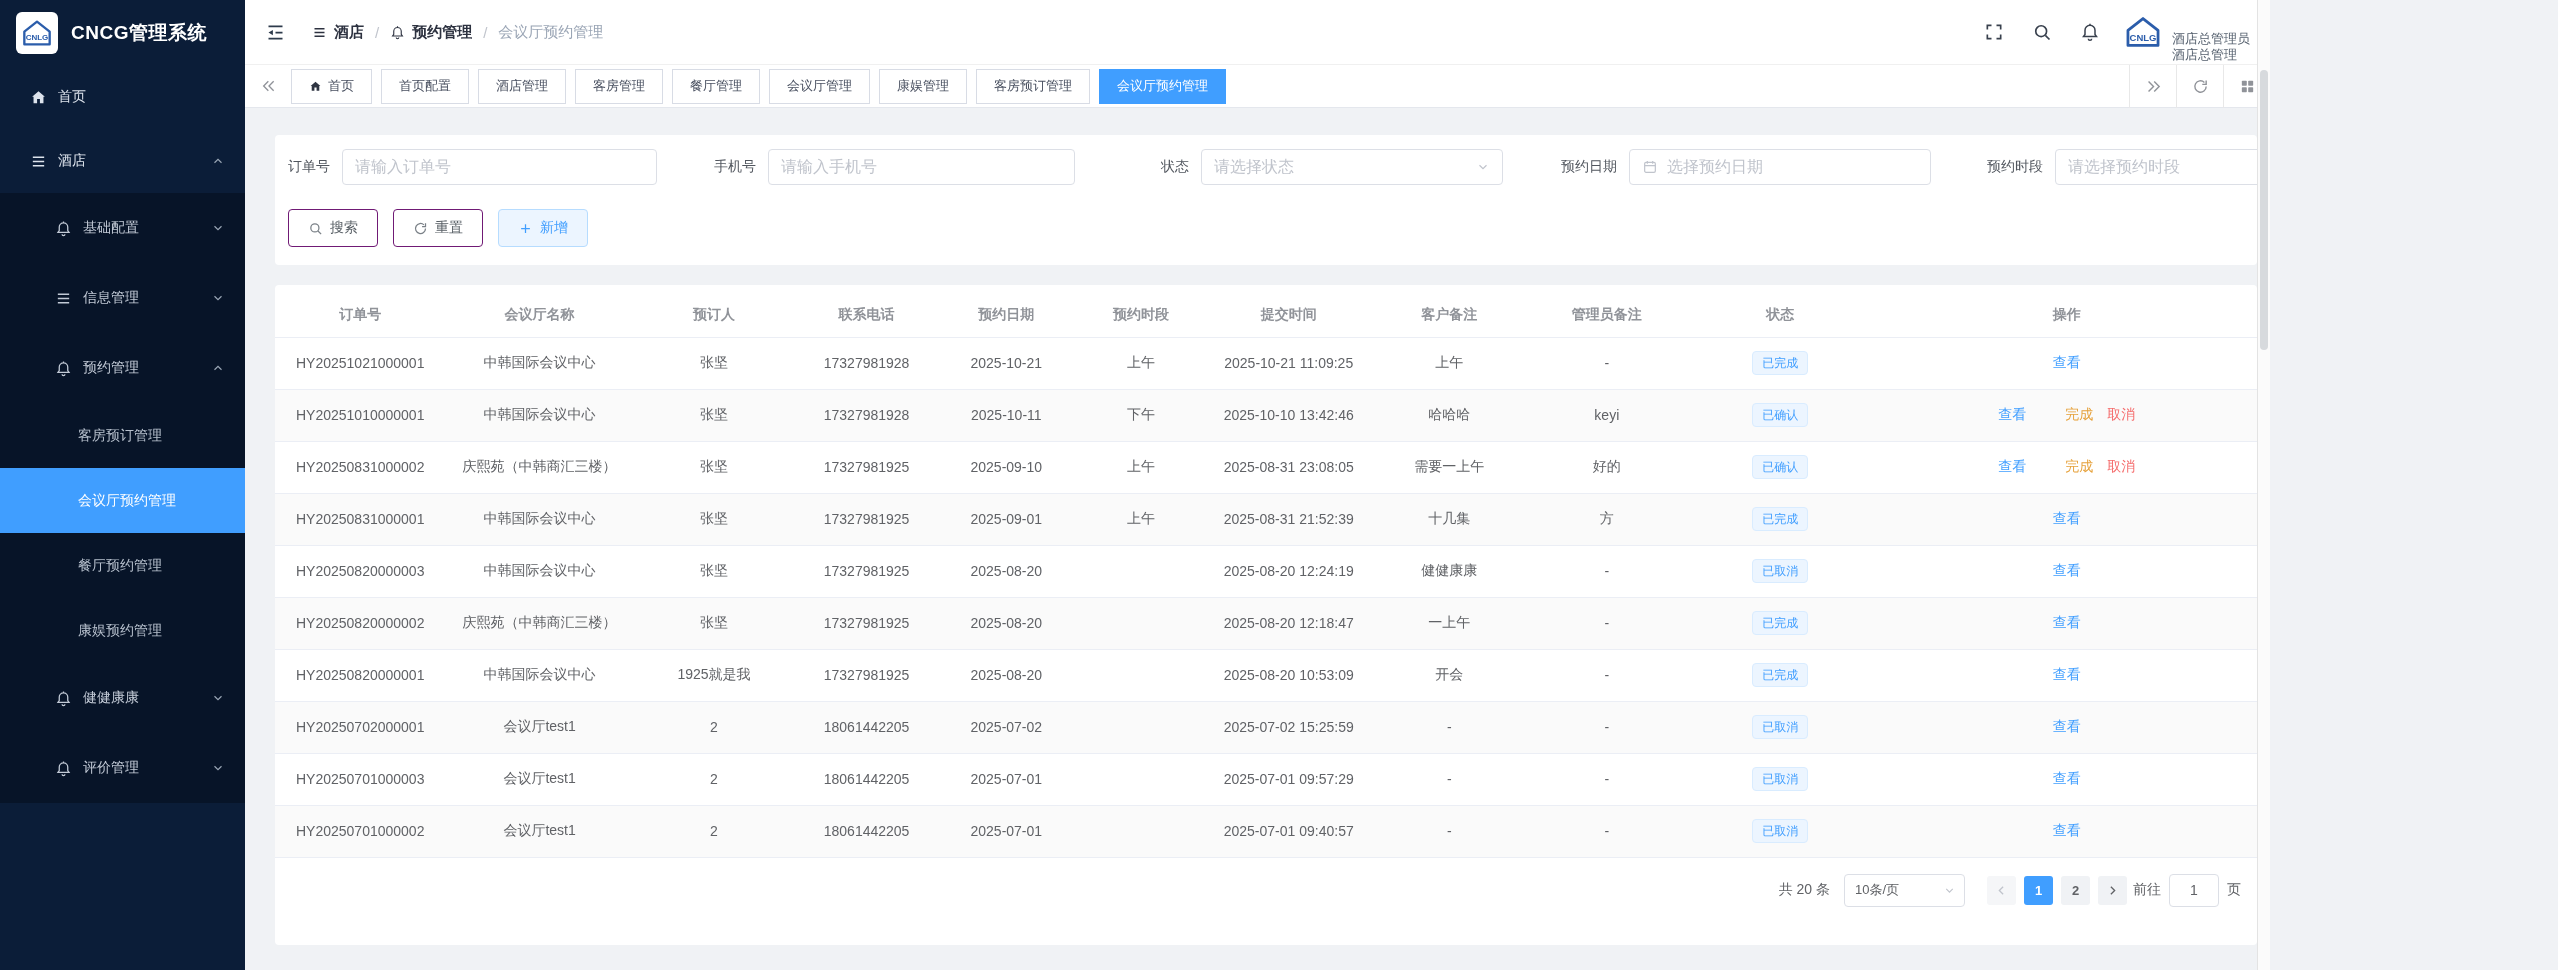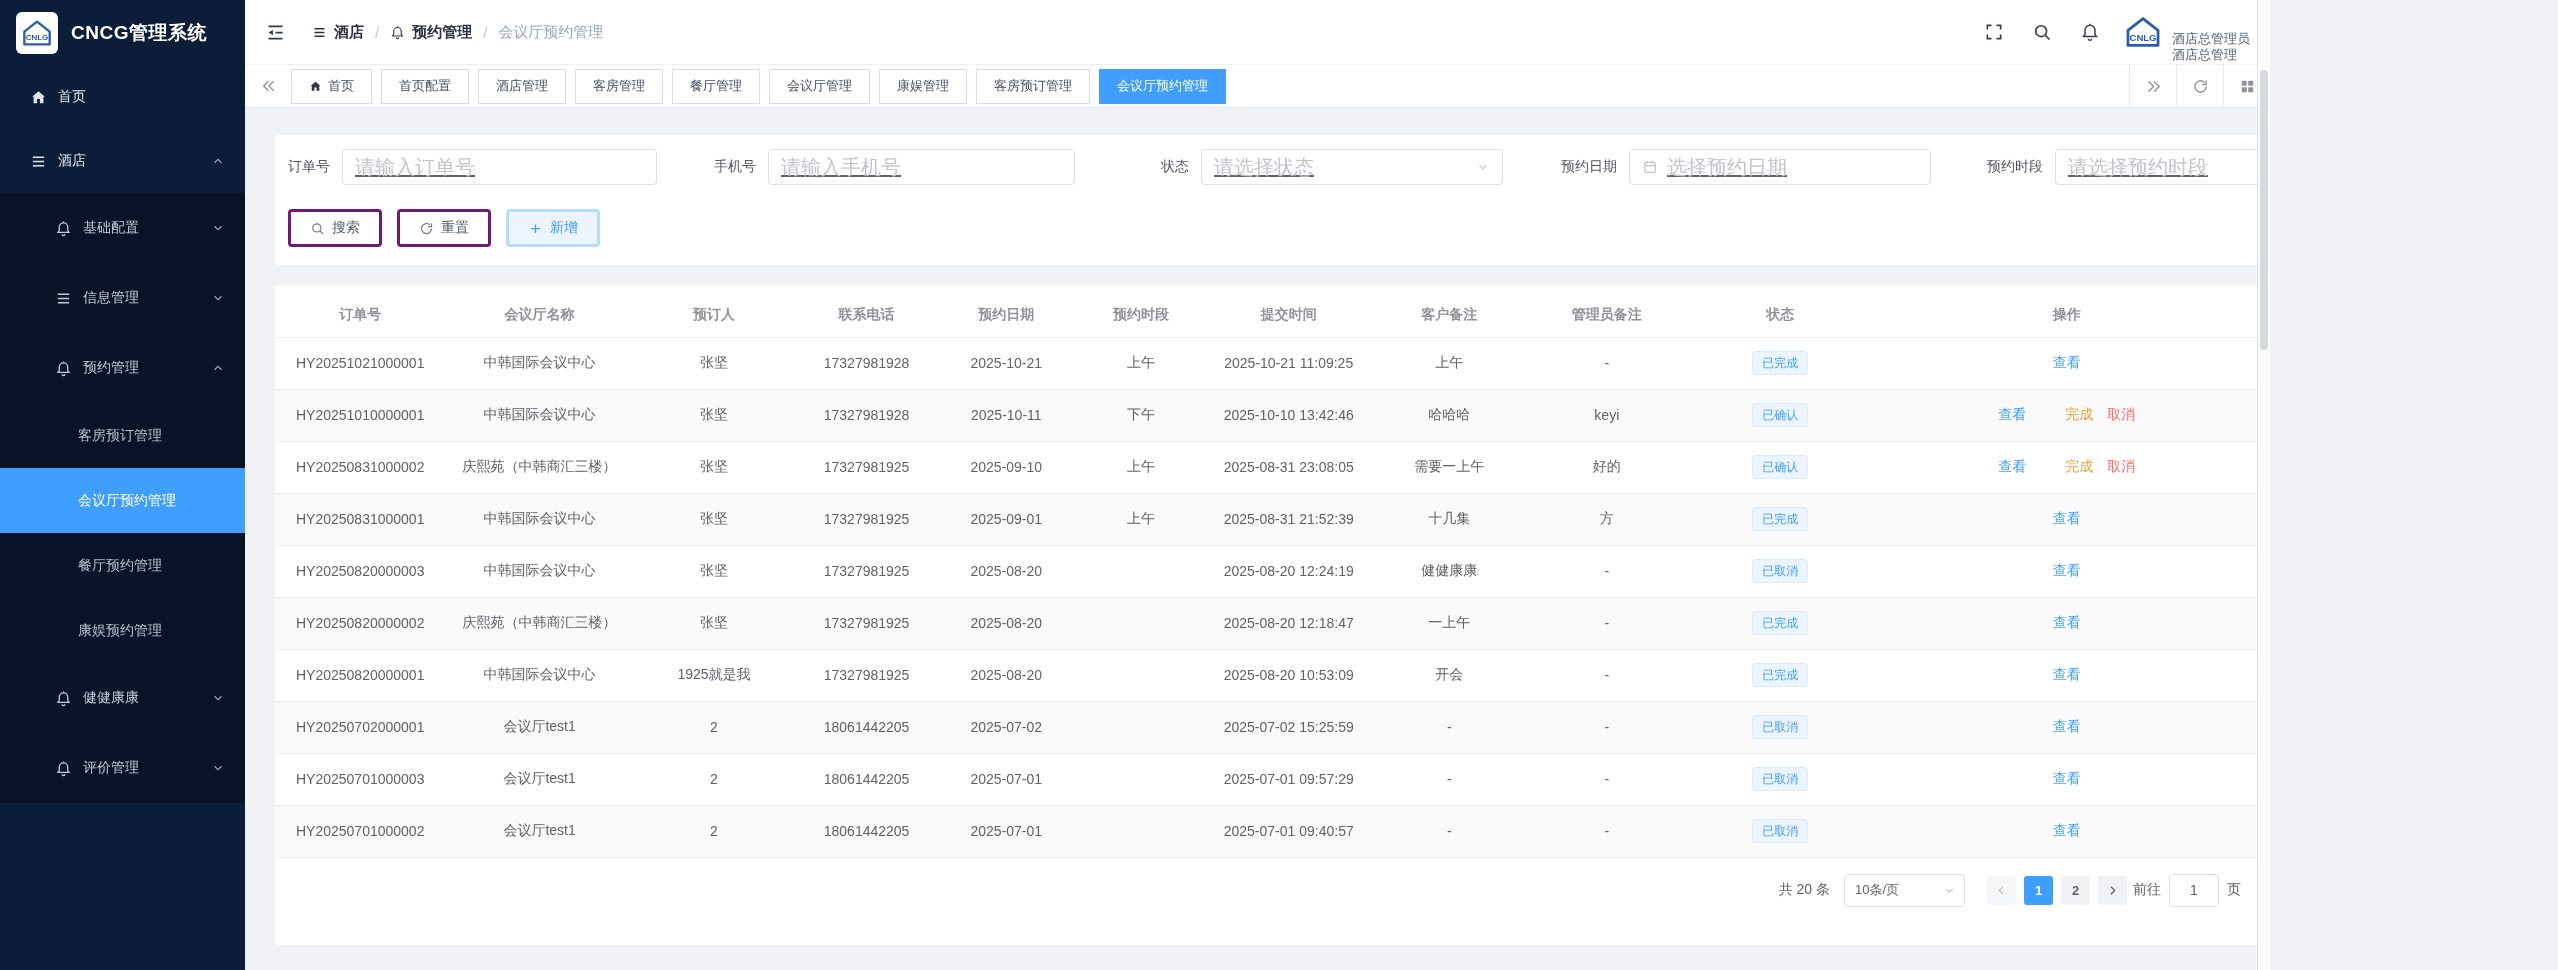--- a/index.html
+++ b/index.html
@@ -53,26 +53,26 @@
   
   .content { flex:1; background:#f0f2f5; padding:27px 13px 0 30px; overflow:hidden; }
   .card { background:#ffffff; border-radius:4px; }
 
   
   .filter-card { height:130px; padding:14px 0 0 13px; }
   .filter-row { display:flex; align-items:center; }
   .fgroup { display:flex; align-items:center; }
   .flabel { font-size:14px; color:#51565e; margin-right:12px; white-space:nowrap; }
   .fbox { height:36px; border:1px solid #dcdfe6; border-radius:4px; display:flex; align-items:center; padding:0 12px; background:#fff; }
-  .fbox input { border:none; outline:none; width:100%; font-size:20px; color:#606266; font-family:inherit; background:transparent;text-decoration:underline; }
+  .fbox input { border:none; outline:none; width:100%; font-size:16px; color:#606266; font-family:inherit; background:transparent; }
   .fbox input::placeholder { color:#c0c4cc; }
   .fbox .chev { width:14px; height:14px; color:#c0c4cc; margin-left:6px; flex:0 0 14px; }
   .fbox .cal { width:16px; height:16px; color:#c0c4cc; margin-right:9px; flex:0 0 16px; }
   .btn-row { display:flex; margin-top:24px; }
-  .btn { height:38px; padding:0 19px; border:3px solid #701a75; border-radius:4px; background:#fff; color:#596066; font-size:14px; display:flex; align-items:center; gap:7px; cursor:pointer; margin-right:15px; font-family:inherit; }
+  .btn { height:38px; padding:0 19px; border:1px solid #701a75; border-radius:4px; background:#fff; color:#596066; font-size:14px; display:flex; align-items:center; gap:7px; cursor:pointer; margin-right:15px; font-family:inherit; }
   .btn .ic { width:15px; height:15px; color:#7a8087; }
   .btn.add { background:#ecf5ff; border-color:#b6dcff; color:#409eff; }
   .btn.add .ic { color:#409eff; }
 
   
   .table-card { margin-top:20px; height:660px; padding-top:8px; }
   table { width:100%; border-collapse:collapse; table-layout:fixed; }
   th { height:44px; color:#909399; font-weight:bold; font-size:14px; text-align:center; border-bottom:1px solid #ebeef5; padding:0 4px; }
   td { height:52px; color:#606266; font-size:14px; text-align:center; border-bottom:1px solid #ebeef5; padding:0 4px; white-space:nowrap; overflow:hidden; }
   tbody tr:nth-child(even) td { background:#fafafa; }

